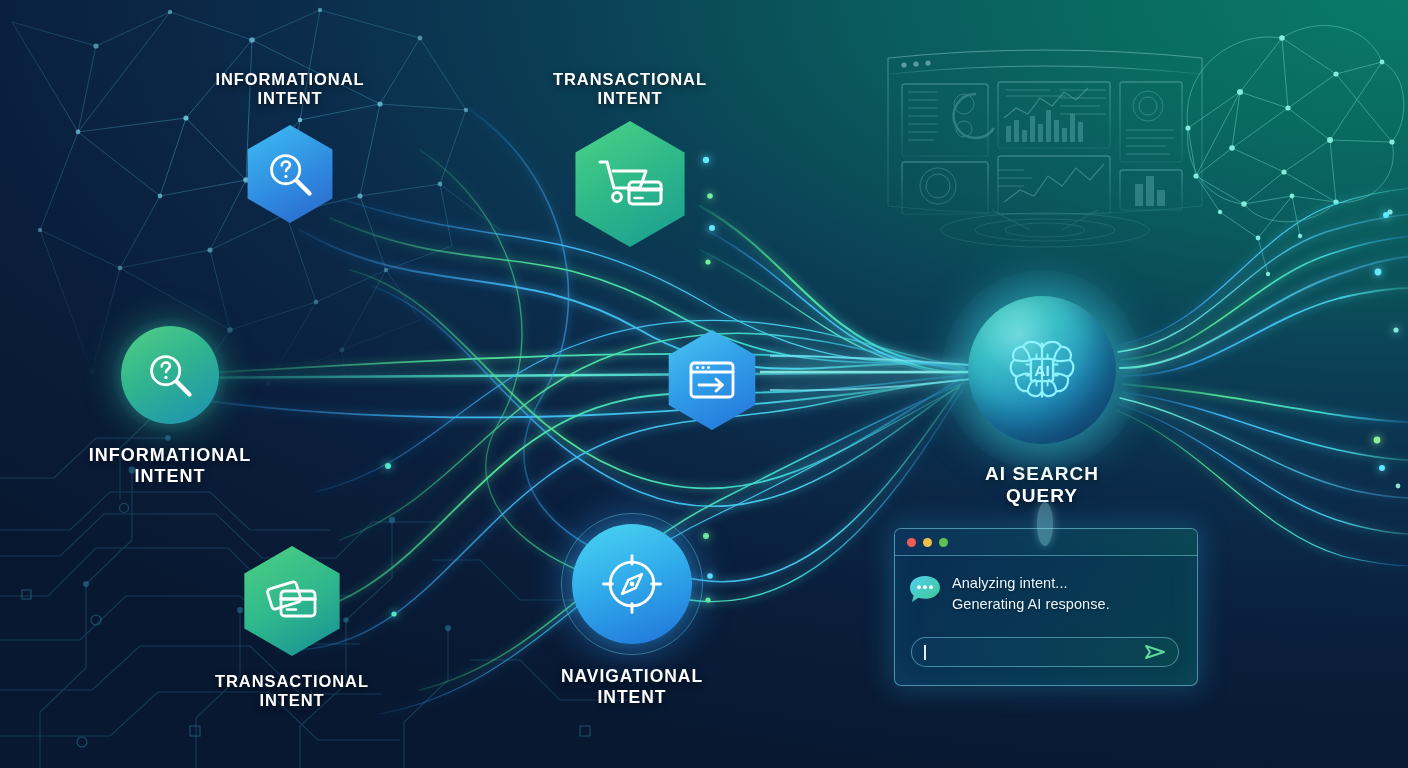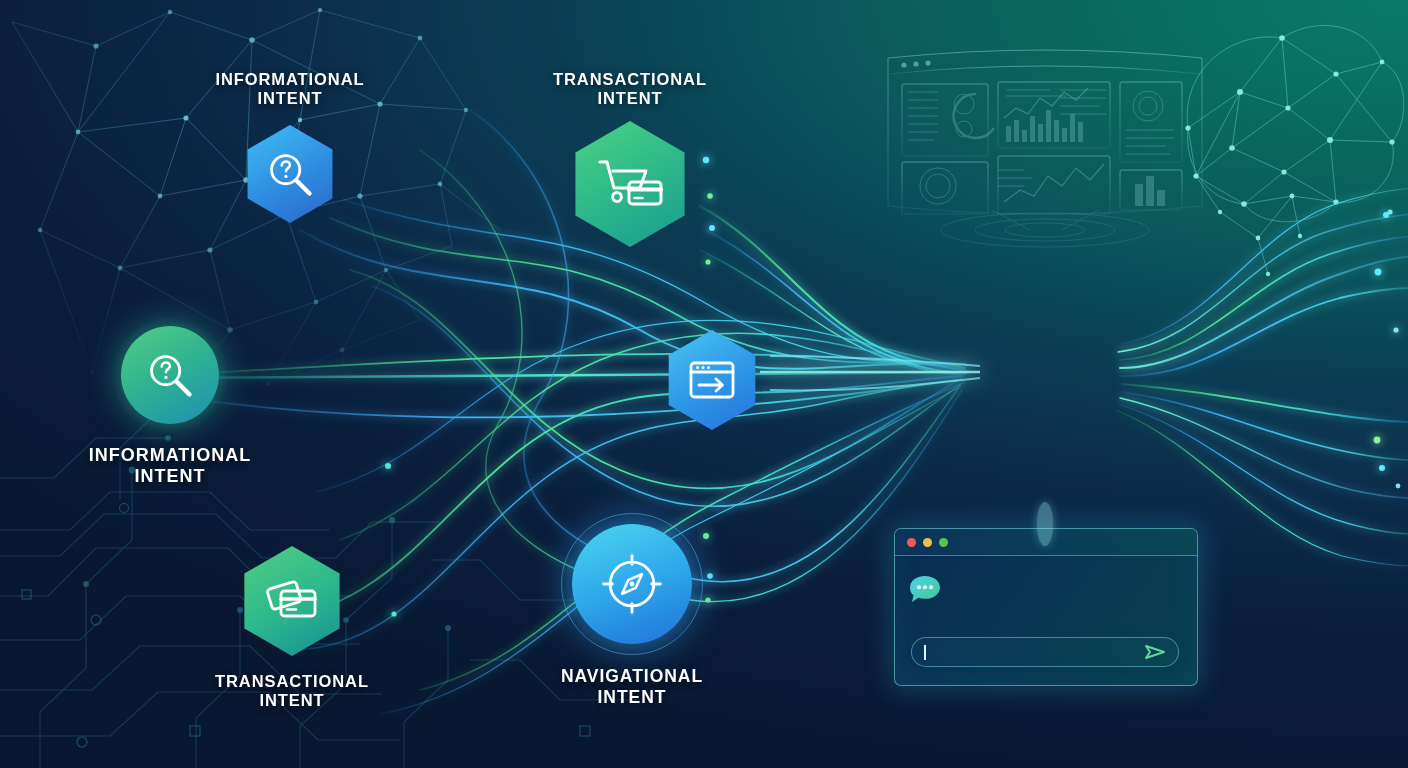--- a/index.html
+++ b/index.html
@@ -442,20 +442,47 @@
         <rect x="6" y="7" width="42" height="34" rx="3.4"></rect>
         <path d="M6 16 h42"></path>
         <circle cx="12.5" cy="11.6" r="1.5" fill="#ffffff" stroke="none"></circle>
         <circle cx="18" cy="11.6" r="1.5" fill="#ffffff" stroke="none"></circle>
         <circle cx="23.5" cy="11.6" r="1.5" fill="#ffffff" stroke="none"></circle>
         <path d="M14 29 h23 M31 23 l6.5 6 l-6.5 6"></path>
       </svg>
     </div>
   </div>
 
+  <div class="node" style="left:894px; top:296px; width:296px;">
+    <div class="shape" style="width:148px;height:148px;">
+      <div class="halo" style="inset:-26px;background:radial-gradient(circle,rgba(70,230,220,.34) 30%,rgba(70,200,240,.13) 58%,rgba(70,200,240,0) 76%);"></div>
+      <div style="position:absolute;inset:0;border-radius:50%;
+           background:
+             radial-gradient(circle at 34% 26%, rgba(190,255,250,.42) 0%, rgba(120,230,215,.16) 26%, rgba(0,0,0,0) 54%),
+             linear-gradient(152deg,#4fd9c6 0%,#2fb9c8 34%,#2190bc 62%,#175f96 100%);
+           box-shadow:0 0 44px 14px rgba(50,205,215,.40), inset -14px -16px 34px rgba(5,35,70,.55);"></div>
+      <svg class="glyph" width="80" height="80" viewBox="0 0 72 72" fill="none" stroke="#8df2ff" stroke-width="2" stroke-linecap="round" stroke-linejoin="round">
+        <path d="M36 12 v48"></path>
+        <path d="M36 16 C32 9 22 9 19 15 C12 15 8 21 11 27 C6 31 7 39 13 42
+                 C11 49 16 56 23 55 C26 61 34 61 36 55"></path>
+        <path d="M36 16 C40 9 50 9 53 15 C60 15 64 21 61 27 C66 31 65 39 59 42
+                 C61 49 56 56 49 55 C46 61 38 61 36 55"></path>
+        <path d="M19 15 C23 19 25 23 25 27 M11 27 C16 28 21 29 25 27
+                 M13 42 C18 40 22 38 25 40 M23 55 C24 50 26 46 30 45"></path>
+        <path d="M53 15 C49 19 47 23 47 27 M61 27 C56 28 51 29 47 27
+                 M59 42 C54 40 50 38 47 40 M49 55 C48 50 46 46 42 45"></path>
+        <rect x="26" y="26" width="20" height="20" rx="2.2" stroke-width="2.2"></rect>
+        <path d="M31 26 v-4 M41 26 v-4 M31 46 v4 M41 46 v4
+                 M26 31 h-4 M26 41 h-4 M46 31 h4 M46 41 h4" stroke-width="1.8"></path>
+        <text x="36" y="41.5" font-family="'Liberation Sans',sans-serif" font-size="14" font-weight="700" fill="#a8f7ff" stroke="none" text-anchor="middle">AI</text>
+      </svg>
+    </div>
+    <div class="label" style="font-size:19px; margin-top:19px;">AI SEARCH
+QUERY</div>
+  </div>
 
   <div id="chat">
     <div id="chat-titlebar">
       <span class="dot" style="background:#f05c54;"></span>
       <span class="dot" style="background:#f0bf4a;"></span>
       <span class="dot" style="background:#5dc24e;"></span>
     </div>
     <div id="chat-body">
       <div id="bubble-icon">
         <svg width="32" height="30" viewBox="0 0 32 30">
@@ -465,20 +492,24 @@
               <stop offset="100%" stop-color="#3fc98e"></stop>
             </linearGradient>
           </defs>
           <path d="M16 2 C24.8 2 31 7.2 31 13.4 C31 19.6 24.8 24.8 16 24.8 C13.6 24.8 11.4 24.4 9.4 23.8
                    L3 28 L4.6 21.5 C2 19.3 1 16.5 1 13.4 C1 7.2 7.2 2 16 2 Z" fill="url(#bub)"></path>
           <circle cx="10" cy="13.2" r="1.9" fill="#ffffff"></circle>
           <circle cx="16" cy="13.2" r="1.9" fill="#ffffff"></circle>
           <circle cx="22" cy="13.2" r="1.9" fill="#ffffff"></circle>
         </svg>
       </div>
+      <div id="chat-lines">
+        <div>Analyzing intent...</div>
+        <div>Generating AI response.</div>
+      </div>
     </div>
     <div id="chat-input">
       <span id="caret"></span>
       <span></span>
       <svg id="send-icon" width="22" height="16" viewBox="0 0 22 16" fill="none" stroke="#5fd89a" stroke-width="2" stroke-linejoin="round" stroke-linecap="round">
         <path d="M2 2 L20 8 L2 14 L6 8 Z"></path>
       </svg>
     </div>
   </div>
 

